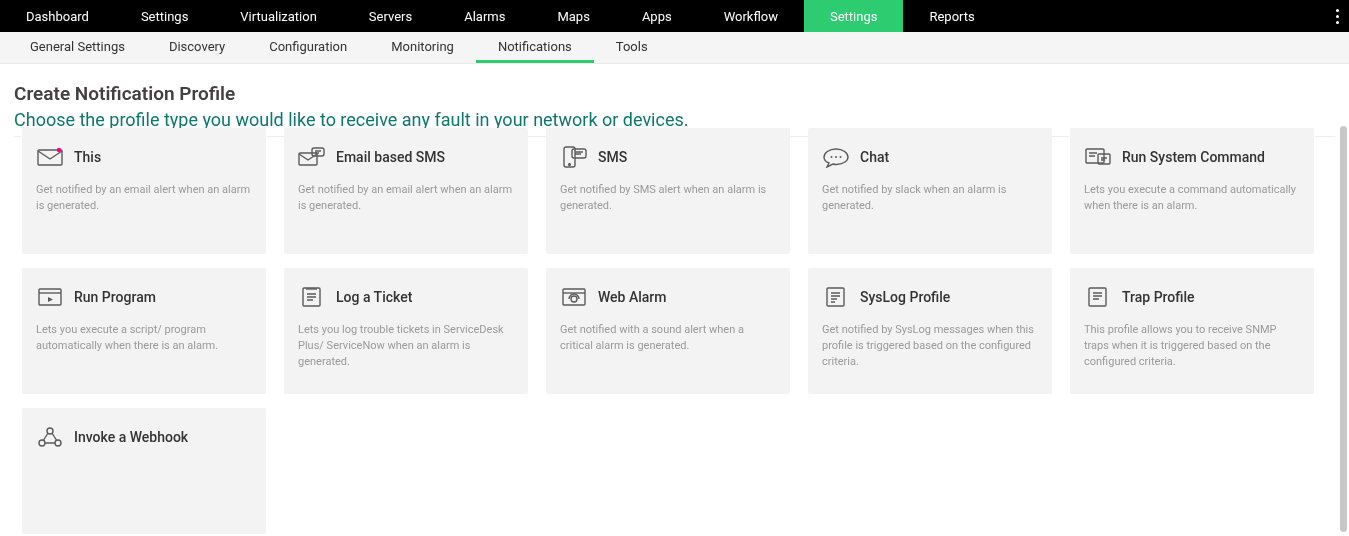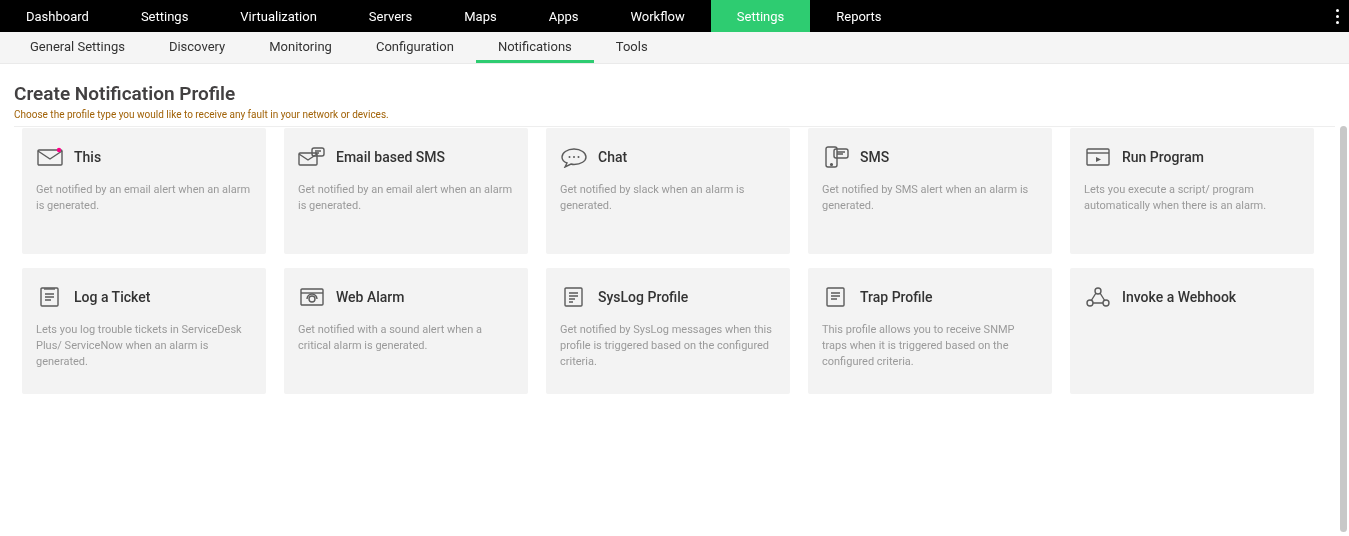--- a/index.html
+++ b/index.html
@@ -72,22 +72,22 @@
   .page-header {
     padding: 18px 4px 6px 14px;
   }
   .page-title {
     font-size: 19px;
     font-weight: 600;
     color: #424041;
   }
   .page-subtitle {
     margin-top: 4px;
-    font-size: 10px;
-    color: #a16207;
+    font-size: 18px;
+    color: #0f766e;
   }
 
   
   .scroll-area {
     position: absolute;
     top: 122px;
     bottom: 0;
     left: 0;
     right: 11px;
     overflow-y: auto;
@@ -154,39 +154,40 @@
   }
 </style>
 </head>
 <body>
 
 <div class="topnav">
   <div class="topnav-item">Dashboard</div>
   <div class="topnav-item">Settings</div>
   <div class="topnav-item">Virtualization</div>
   <div class="topnav-item">Servers</div>
+  <div class="topnav-item">Alarms</div>
   <div class="topnav-item">Maps</div>
   <div class="topnav-item">Apps</div>
   <div class="topnav-item">Workflow</div>
   <div class="topnav-item active">Settings</div>
   <div class="topnav-item">Reports</div>
   <div class="topnav-menu">
     <div class="dots">
       <div class="dot"></div>
         <div class="dot"></div>
         <div class="dot"></div>
     </div>
   </div>
 </div>
 
 <div class="subnav">
   <div class="subnav-item">General Settings</div>
   <div class="subnav-item">Discovery</div>
+  <div class="subnav-item">Configuration</div>
   <div class="subnav-item">Monitoring</div>
-  <div class="subnav-item">Configuration</div>
   <div class="subnav-item active">Notifications</div>
   <div class="subnav-item">Tools</div>
 </div>
 
 <div class="page-header">
   <div class="page-title">Create Notification Profile</div>
   <div class="page-subtitle">Choose the profile type you would like to receive any fault in your network or devices.</div>
 </div>
 <hr class="hr">
 
@@ -219,46 +220,60 @@
         </span>
         <span class="card-title">Email based SMS</span>
       </div>
       <div class="card-desc">Get notified by an email alert when an alarm is generated.</div>
     </div>
 
     <div class="card">
       <div class="card-head">
         <span class="card-icon">
           <svg viewBox="0 0 28 22">
+              <rect x="4" y="1" width="11" height="20" rx="2"></rect>
+              <rect x="12" y="3" width="14" height="9" rx="2"></rect>
+              <path d="M15 6 h8 M15 8 h6"></path>
+              <circle cx="9.5" cy="18.5" r="0.9" fill="#5b5b5b"></circle>
+            </svg>
+        </span>
+        <span class="card-title">SMS</span>
+      </div>
+      <div class="card-desc">Get notified by SMS alert when an alarm is generated.</div>
+    </div>
+
+    <div class="card">
+      <div class="card-head">
+        <span class="card-icon">
+          <svg viewBox="0 0 28 22">
               <path d="M14 3 C7 3 2 7 2 11 C2 14 4 16 7 17 L5 21 L11 18 C12 18.3 13 18.5 14 18.5 C21 18.5 26 15 26 11 C26 7 21 3 14 3 Z"></path>
               <circle cx="9.5" cy="11" r="1" fill="#5b5b5b" stroke="none"></circle>
               <circle cx="14" cy="11" r="1" fill="#5b5b5b" stroke="none"></circle>
               <circle cx="18.5" cy="11" r="1" fill="#5b5b5b" stroke="none"></circle>
             </svg>
         </span>
         <span class="card-title">Chat</span>
       </div>
       <div class="card-desc">Get notified by slack when an alarm is generated.</div>
     </div>
 
     <div class="card">
       <div class="card-head">
         <span class="card-icon">
           <svg viewBox="0 0 28 22">
-              <rect x="4" y="1" width="11" height="20" rx="2"></rect>
-              <rect x="12" y="3" width="14" height="9" rx="2"></rect>
-              <path d="M15 6 h8 M15 8 h6"></path>
-              <circle cx="9.5" cy="18.5" r="0.9" fill="#5b5b5b"></circle>
-            </svg>
-        </span>
-        <span class="card-title">SMS</span>
-      </div>
-      <div class="card-desc">Get notified by SMS alert when an alarm is generated.</div>
-    </div>
-
+              <rect x="2" y="3" width="18" height="14" rx="1"></rect>
+              <path d="M5 7 h8 M5 10 h6"></path>
+              <rect x="14" y="8" width="12" height="10" rx="1"></rect>
+              <path d="M17 12 h6 M17 14 h4"></path>
+            </svg>
+        </span>
+        <span class="card-title">Run System Command</span>
+      </div>
+      <div class="card-desc">Lets you execute a command automatically when there is an alarm.</div>
+    </div>
 
     <div class="card">
       <div class="card-head">
         <span class="card-icon">
           <svg viewBox="0 0 28 22">
               <rect x="3" y="3" width="22" height="16" rx="1"></rect>
               <path d="M3 7 h22"></path>
               <path d="M12 11 L17 13.5 L12 16 Z" fill="#5b5b5b" stroke="none"></path>
             </svg>
         </span>

